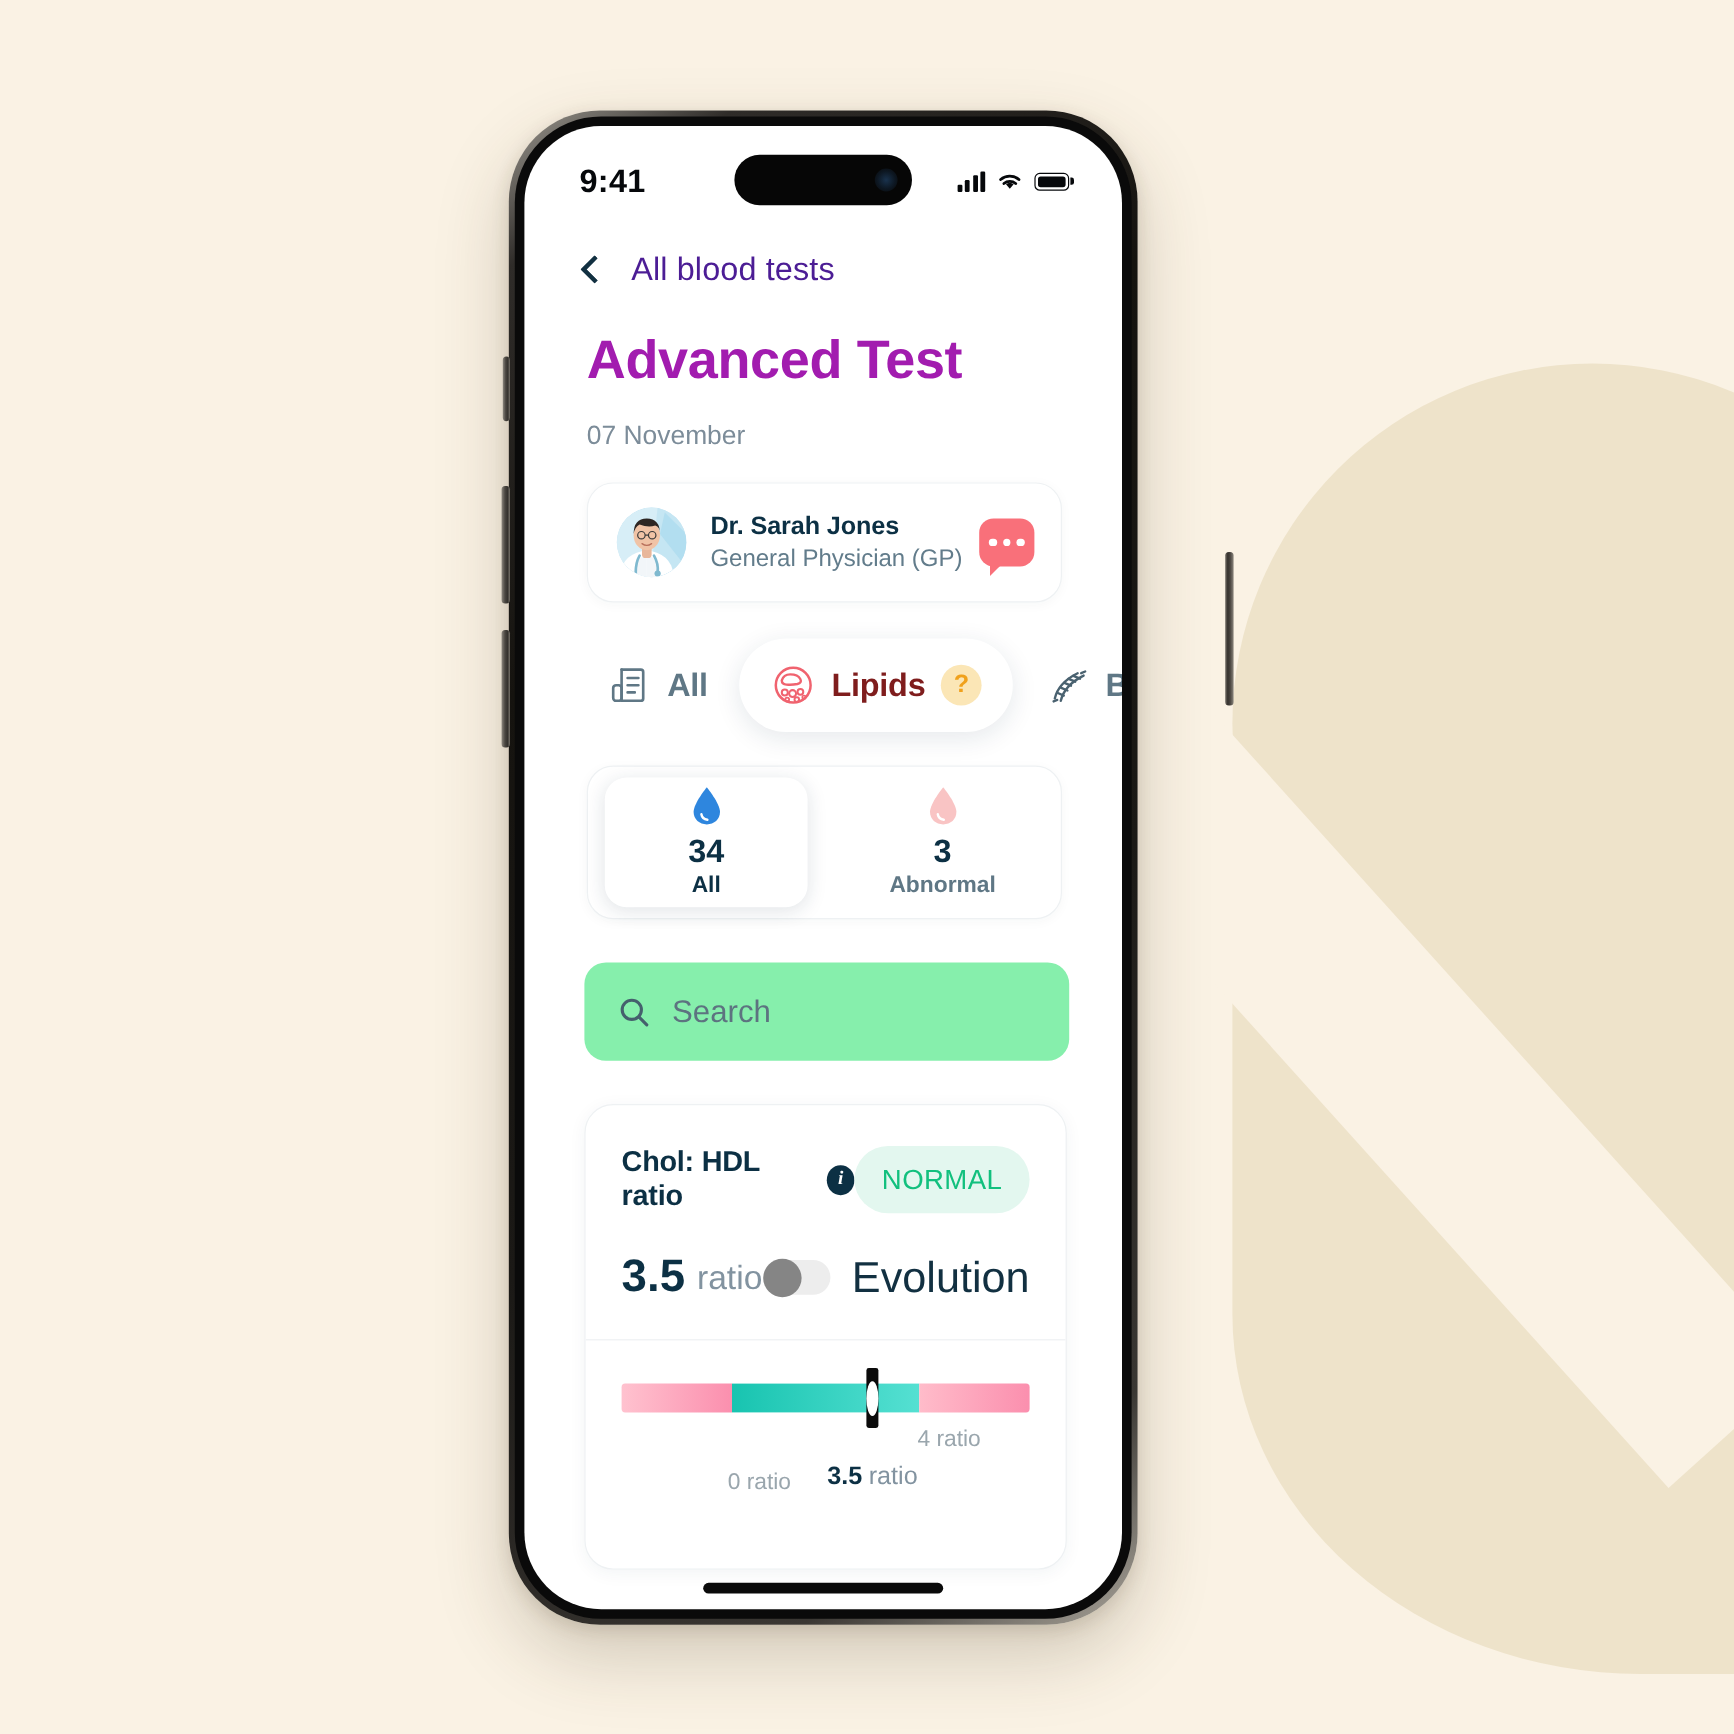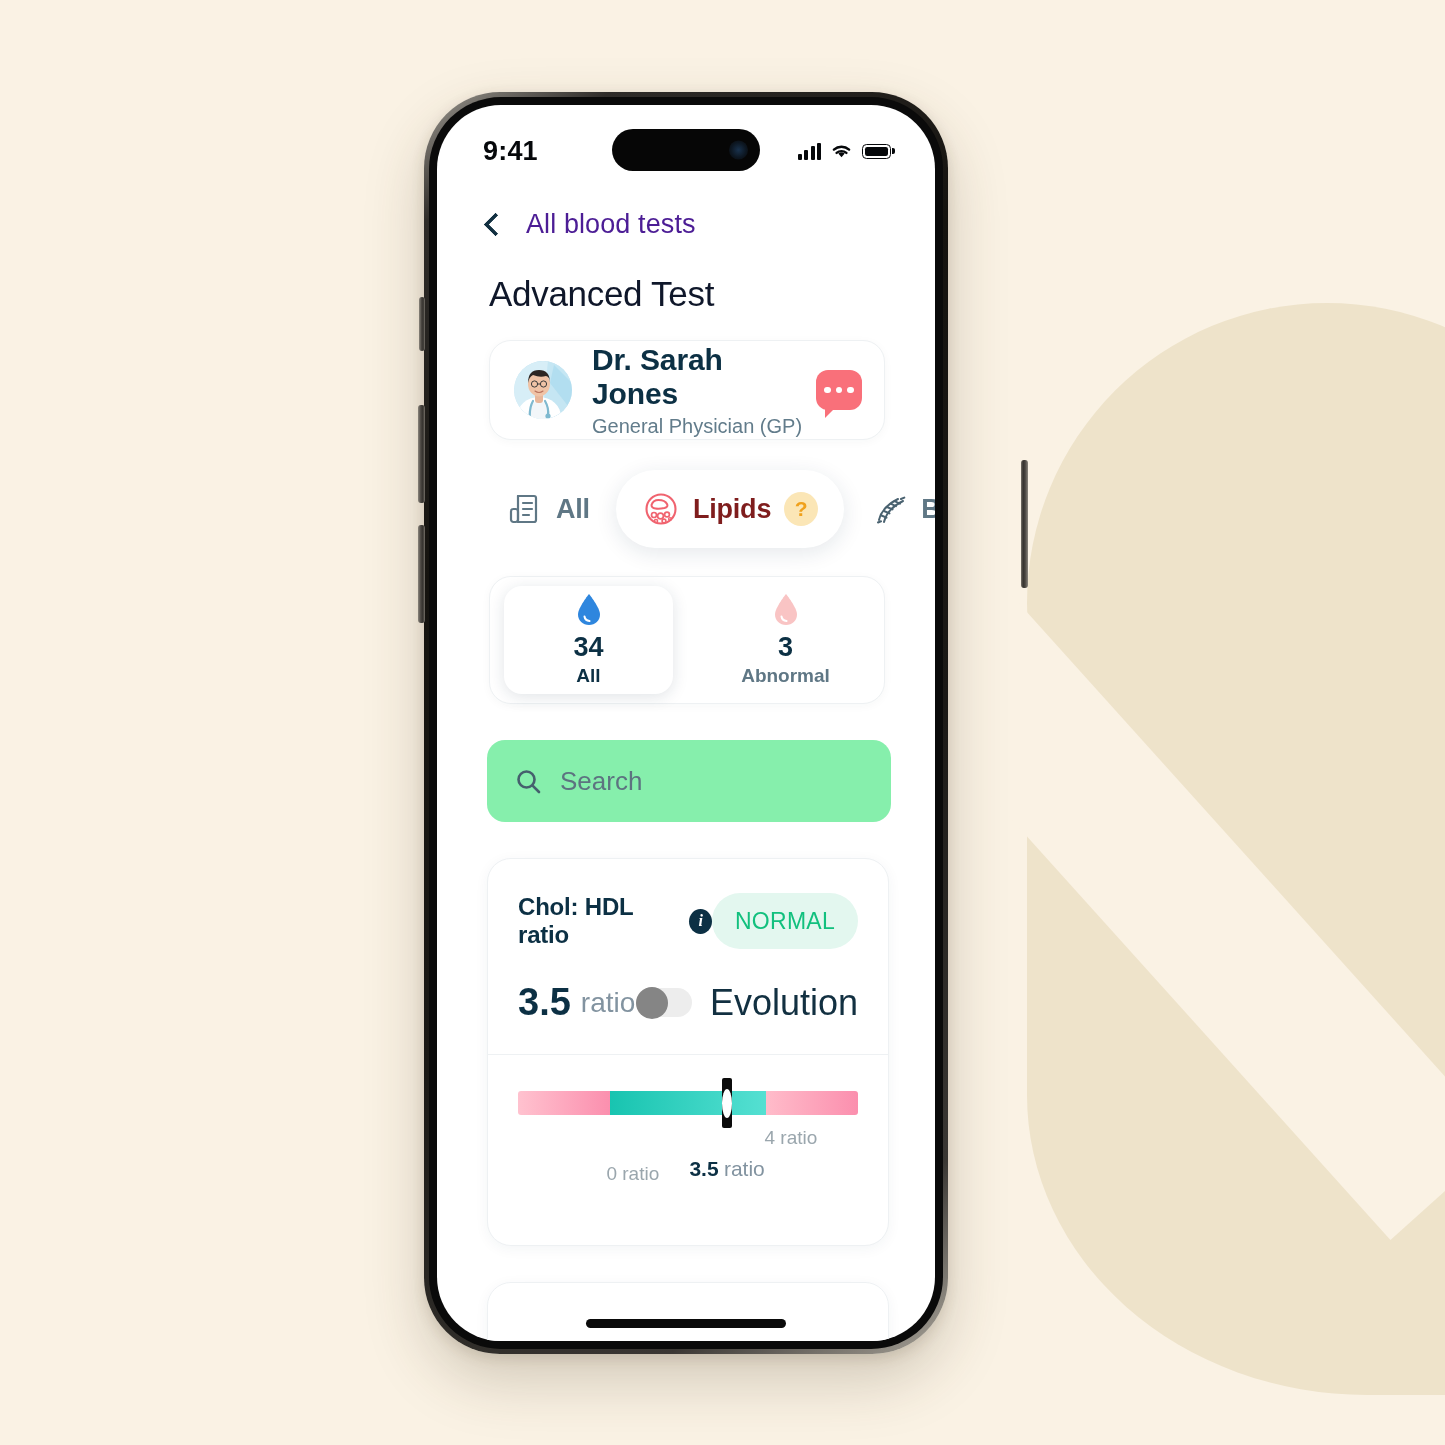--- a/index.html
+++ b/index.html
@@ -174,23 +174,23 @@
     border-radius: 1px;
   }
   .back-label {
     font-size: 27px;
     color: #4c1d95;
     letter-spacing: 0.1px;
   }
 
   .page-title {
     padding: 34px 0 0 52px;
-    font-size: 35px;
-    font-weight: 400;
-    color: #0f172a;
+    font-size: 45px;
+    font-weight: 700;
+    color: #a21caf;
     letter-spacing: -0.3px;
   }
   .page-date {
     padding: 24px 0 0 52px;
     font-size: 22px;
     color: #7c8c99;
   }
 
   
   .doctor-card {
@@ -207,21 +207,21 @@
   .avatar {
     width: 58px; height: 58px;
     border-radius: 50%;
     overflow: hidden;
     flex: 0 0 58px;
     background: radial-gradient(circle at 70% 38%, #cfe8f3 0%, #b9dff0 45%, #d9eef7 100%);
     position: relative;
   }
   .avatar svg { position: absolute; inset: 0; width:100%; height:100%; }
   .doc-text { margin-left: 20px; }
-  .doc-name { font-size: 30px; font-weight: 700; color: #0c3044; letter-spacing: -0.1px; }
+  .doc-name { font-size: 21px; font-weight: 700; color: #0c3044; letter-spacing: -0.1px; }
   .doc-role { font-size: 20px; color: #627c8b; margin-top: 4px; }
   .chat-btn {
     margin-left: auto;
     width: 46px; height: 40px;
     position: relative;
     background: #f9707a;
     border-radius: 12px;
     display: flex; align-items: center; justify-content: center;
     gap: 5px;
     cursor: pointer;
@@ -464,20 +464,21 @@
   </div>
 
   <div class="app">
 
     <div class="back-row">
       <span class="chev"></span>
       <span class="back-label">All blood tests</span>
     </div>
 
     <div class="page-title">Advanced Test</div>
+    <div class="page-date">07 November</div>
 
     <div class="doctor-card">
       <div class="avatar">
         <svg viewBox="0 0 58 58" preserveAspectRatio="xMidYMid slice">
           <defs>
             <clipPath id="cavt">
                     <circle cx="29" cy="29" r="29"></circle>
                   </clipPath>
           </defs>
           <g clip-path="url(#cavt)">

